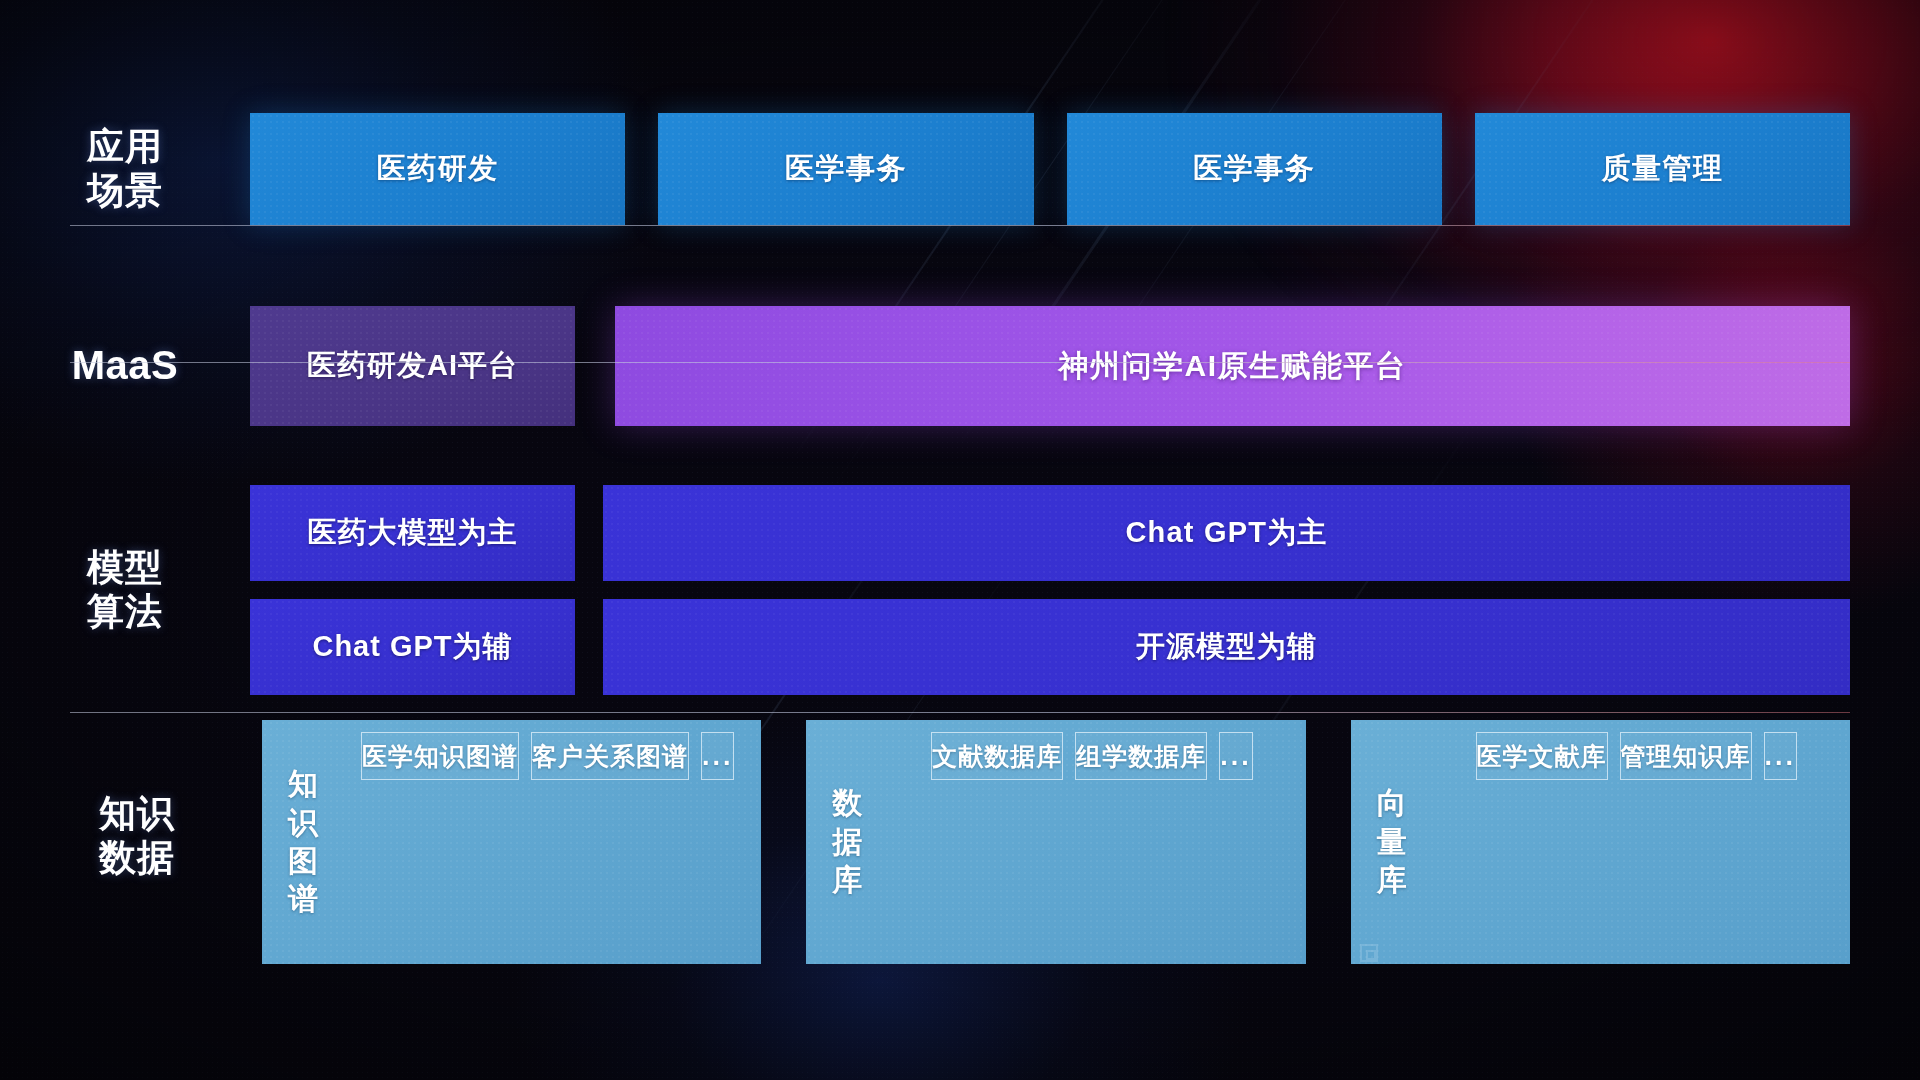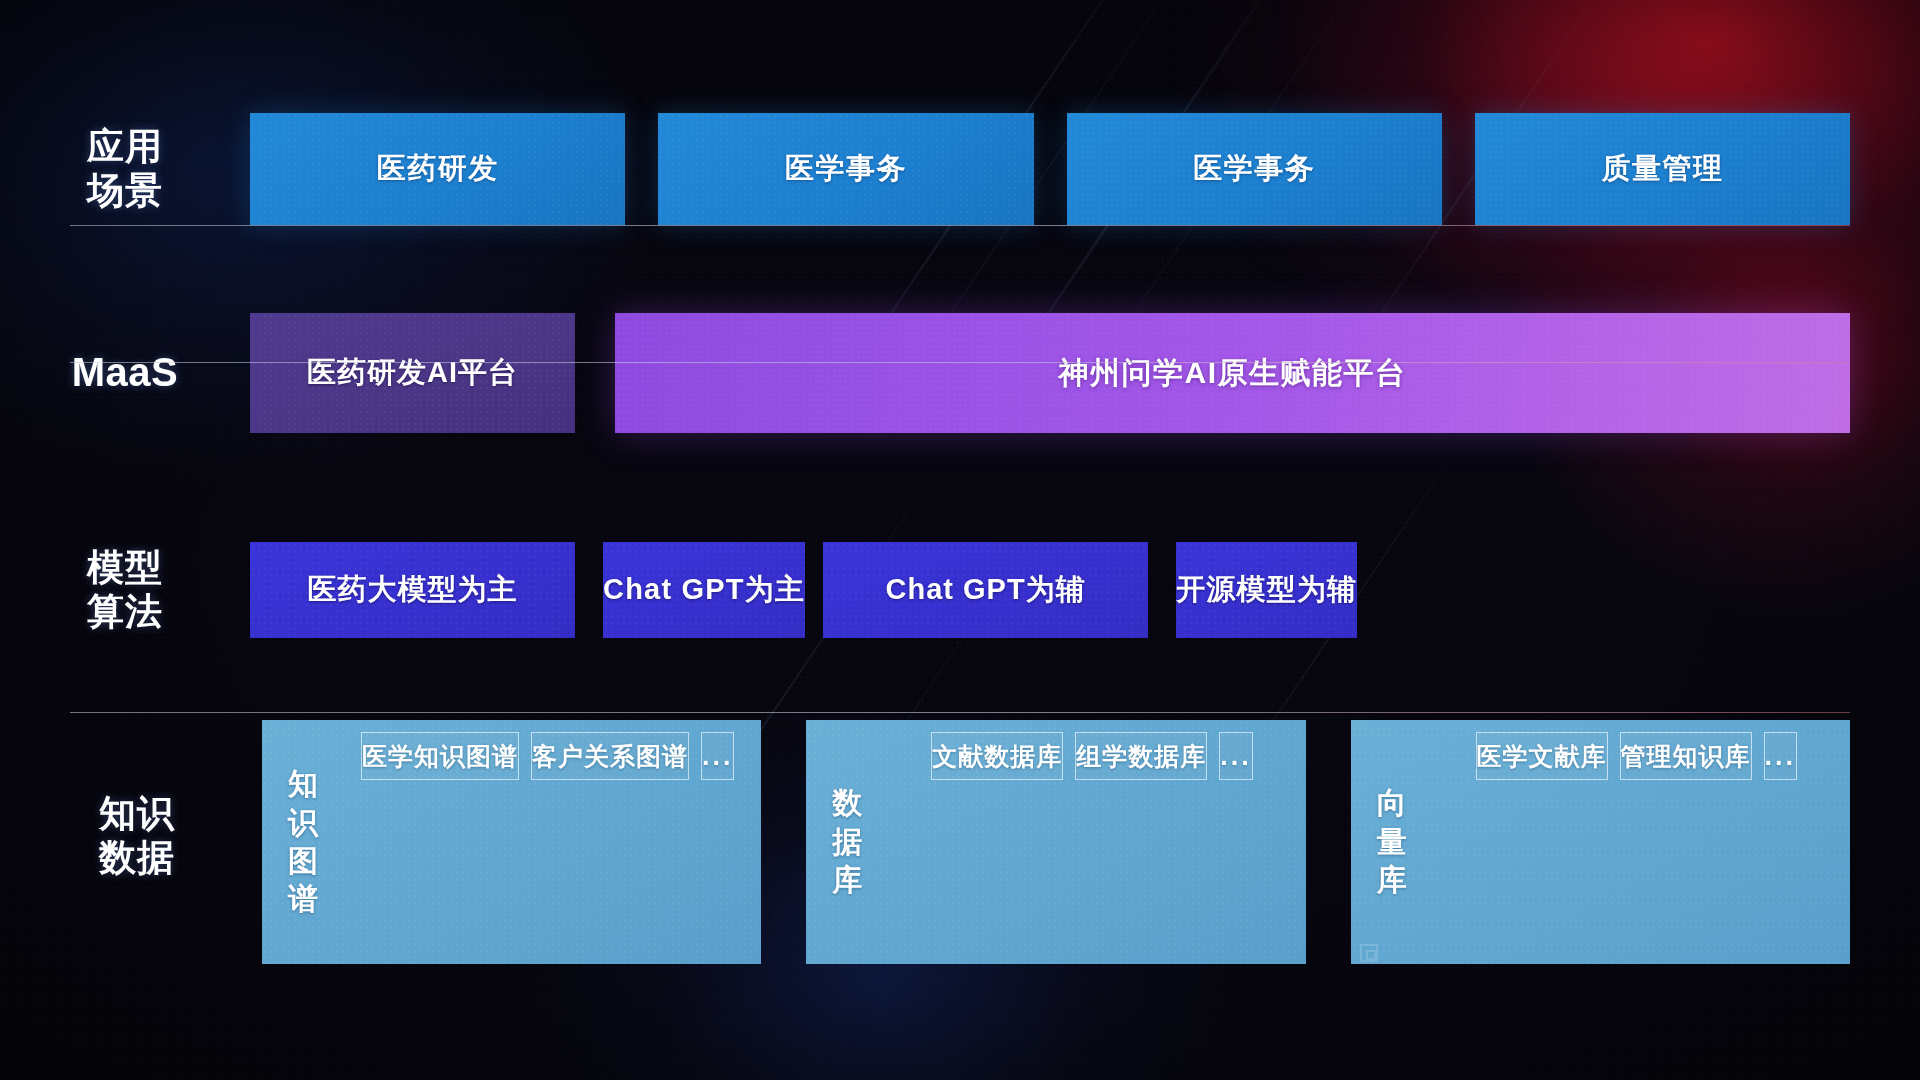--- a/index.html
+++ b/index.html
@@ -98,21 +98,21 @@
     box-shadow:0 0 26px rgba(30,130,210,0.28);
     position:relative;
   }
   .scenario-card::after{
     content:""; position:absolute; inset:0; pointer-events:none;
     background-image:radial-gradient(rgba(255,255,255,0.10) 0.7px, transparent 0.8px);
     background-size:6px 6px; opacity:.55;
   }
 
   
-  #row-maas { top:308px; height:130px; }
+  #row-maas { top:301px; height:130px; }
   #row-maas .rowbody { gap:40px; padding-right:70px; }
   .maas-left {
     flex:0 0 325px; height:120px;
     background:linear-gradient(160deg,#4f3a8f 0%,#4a3586 60%,#44307d 100%);
     display:flex; align-items:center; justify-content:center;
     color:#ffffff; font-size:29px; font-weight:bold; letter-spacing:1px;
     text-shadow:0 1px 3px rgba(10,0,40,0.5);
     position:relative;
   }
   .maas-right {
@@ -125,21 +125,21 @@
     position:relative;
   }
   .maas-left::after,.maas-right::after{
     content:""; position:absolute; inset:0; pointer-events:none;
     background-image:radial-gradient(rgba(255,255,255,0.10) 0.7px, transparent 0.8px);
     background-size:6px 6px; opacity:.5;
   }
 
   
   #row-algo { top:470px; height:240px; }
-  #row-algo .rowbody { flex-direction:row; gap:18px; padding-right:70px; }
+  #row-algo .rowbody { flex-direction:column; gap:18px; padding-right:70px;justify-content:space-between; }
   .algo-line { display:flex; gap:28px; }
   .algo-left {
     flex:0 0 325px; height:96px;
     background:linear-gradient(160deg,#3a33d8 0%,#3730cf 55%,#332cc4 100%);
     display:flex; align-items:center; justify-content:center;
     color:#ffffff; font-size:29px; font-weight:bold; letter-spacing:1px;
     text-shadow:0 1px 3px rgba(0,0,50,0.5);
     position:relative;
   }
   .algo-right {

